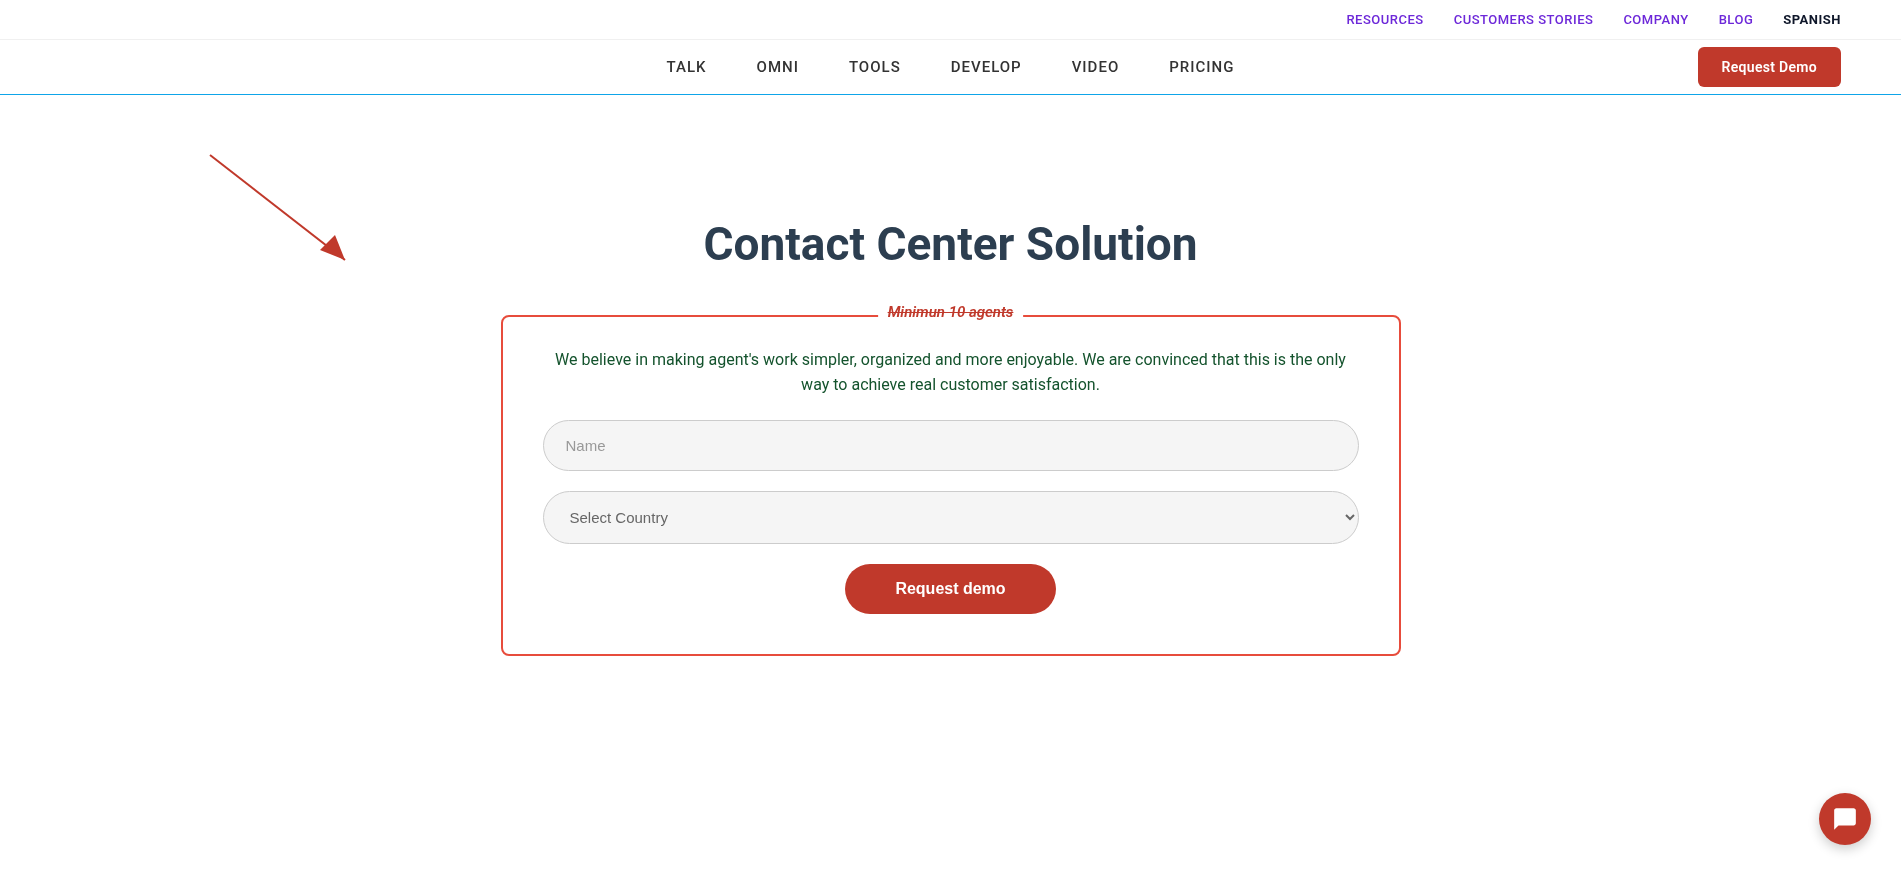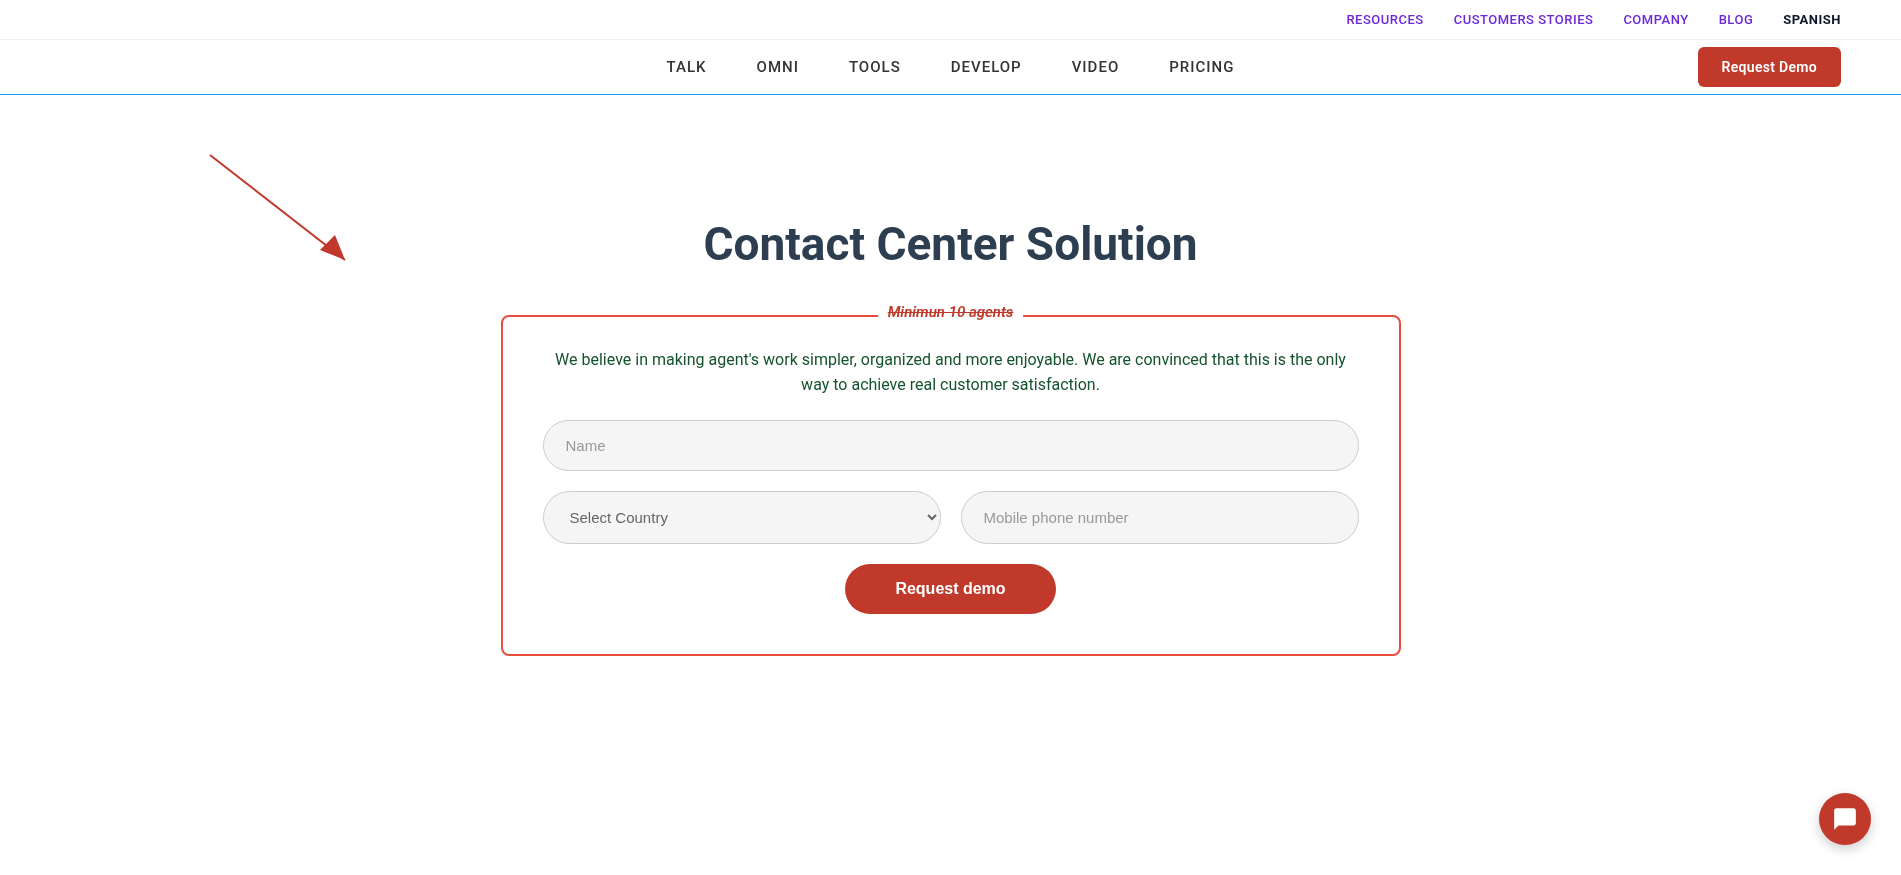--- a/index.html
+++ b/index.html
@@ -259,21 +259,20 @@
         <option>Spain</option>
         <option>France</option>
         <option>Germany</option>
         <option>Mexico</option>
         <option>Brazil</option>
         <option>Argentina</option>
         <option>Colombia</option>
         <option>Chile</option>
         <option>Other</option>
       </select>
-      <input class="form-input" type="tel" placeholder="Mobile phone number" style="">
     </div>
 
     <div class="form-actions">
       <button class="request-demo-form-btn">Request demo</button>
     </div>
   </div>
 </section>
 
 <div class="chat-bubble">
   <svg viewBox="0 0 24 24">

